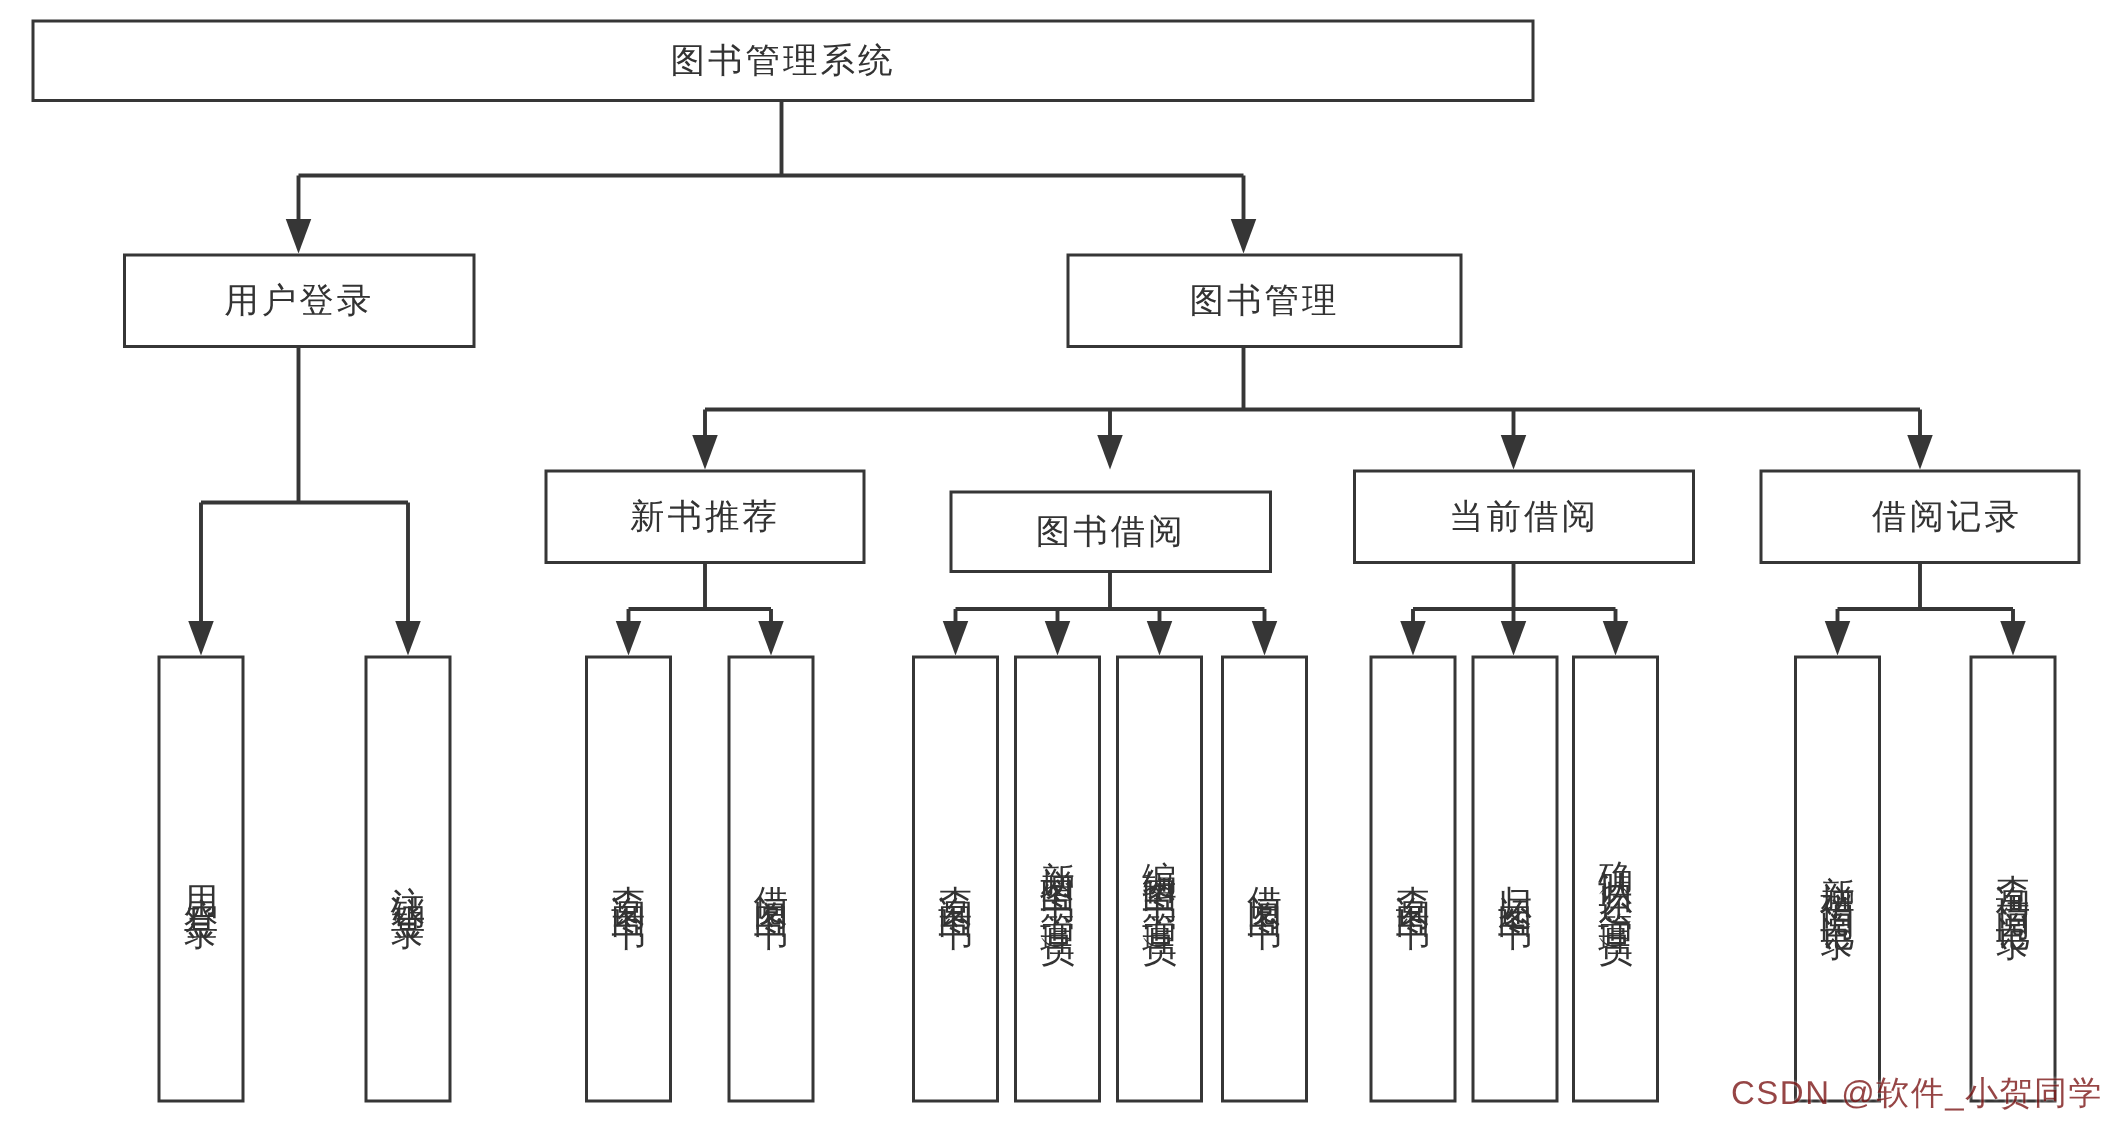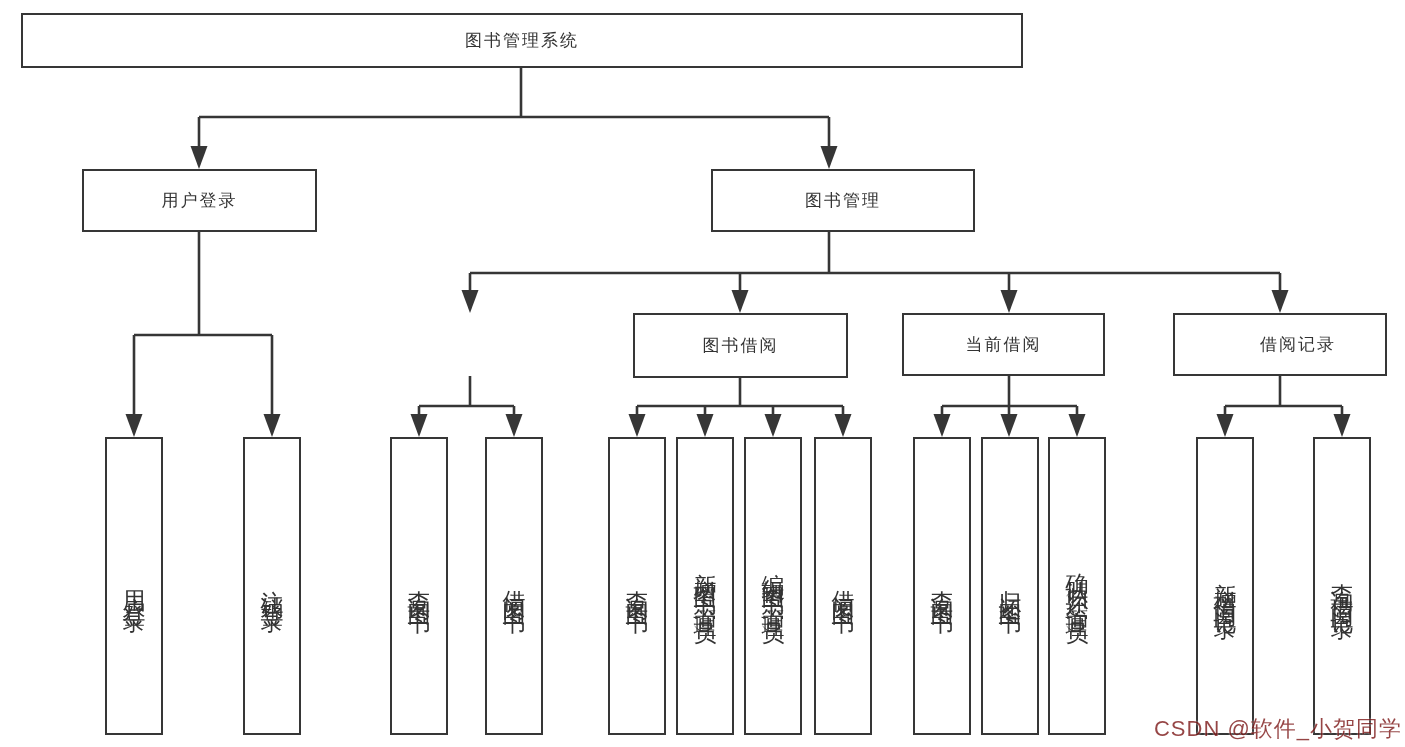--- a/index.html
+++ b/index.html
@@ -17,21 +17,21 @@
     background:#ffffff;
     border:2.5px solid #363636;
     color:#333333;
     display:flex;
     align-items:center;
     justify-content:center;
     z-index:2;
     text-align:center;
   }
   .node.h{
-    font-size:17px;
+    font-size:23px;
     letter-spacing:2px;
     white-space:nowrap;
   }
   .node.v{
     writing-mode:vertical-rl;
     text-orientation:mixed;
     font-size:23px;
     letter-spacing:7px;
     line-height:1;
   }
@@ -117,22 +117,23 @@
       <polygon points="1216.5,414 1233.5,414 1225,437"></polygon>
       <polygon points="1333.5,414 1350.5,414 1342,437"></polygon>
     </g>
   </svg>
 
   <div class="node h" style="left:21px;top:13px;width:1002px;height:55px;">图书管理系统</div>
 
   <div class="node h" style="left:82px;top:169px;width:235px;height:63px;">用户登录</div>
   <div class="node h" style="left:711px;top:169px;width:264px;height:63px;">图书管理</div>
 
-  <div class="node h" style="left:633px;top:313px;width:215px;height:65px;">图书借阅</div>
-  <div class="node h" style="left:902px;top:313px;width:203px;height:63px;">当前借阅</div>
+  <div class="node h" style="left:363px;top:313px;width:214px;height:63px;">新书推荐</div>
+  <div class="node h" style="left:633px;top:327px;width:215px;height:55px;">图书借阅</div>
+  <div class="node h" style="left:902px;top:313px;width:228px;height:63px;">当前借阅</div>
   <div class="node h" style="left:1173px;top:313px;width:214px;height:63px;padding-left:36px;">借阅记录</div>
 
   <div class="node v" style="left:105px;top:437px;width:58px;height:298px;">用户登录</div>
   <div class="node v" style="left:243px;top:437px;width:58px;height:298px;">注销登录</div>
 
   <div class="node v" style="left:390px;top:437px;width:58px;height:298px;">查询图书</div>
   <div class="node v" style="left:485px;top:437px;width:58px;height:298px;">借阅图书</div>
 
   <div class="node v" style="left:608px;top:437px;width:58px;height:298px;">查询图书</div>
   <div class="node v" style="left:676px;top:437px;width:58px;height:298px;">新增图书（管理员）</div>

